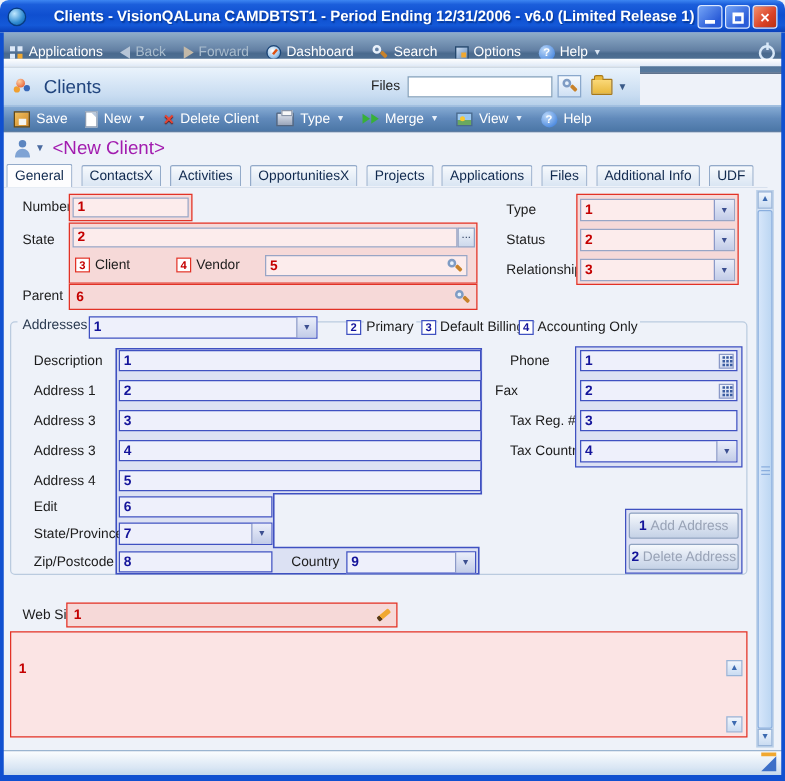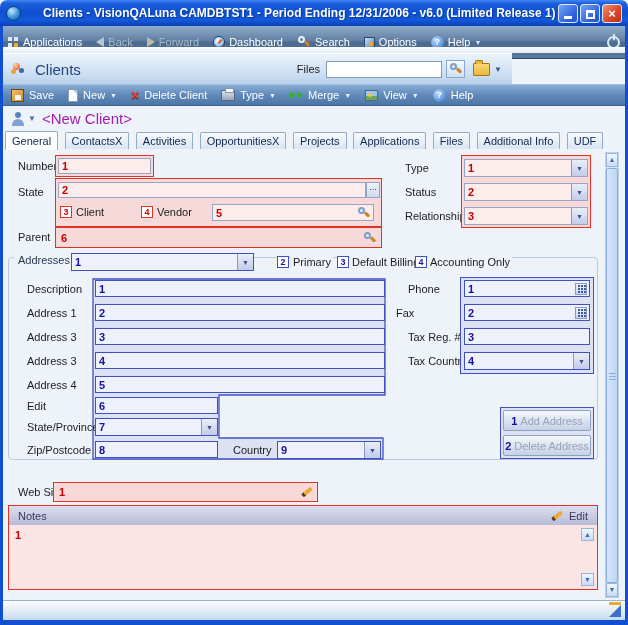--- a/index.html
+++ b/index.html
@@ -399,26 +399,20 @@
 
     <span class="lbl" style="left:18px;top:336px">Web Site</span>
     <div class="redbox" style="left:53px;top:332px;width:265px;height:20px">
       <div class="rinput flexfield" style="left:2px;top:2px;width:259px;height:14px;border:none;background:transparent">
         <span>1</span>
           <span class="i-pencil"></span>
       </div>
     </div>
 
     <div class="notesbox" style="left:8px;top:355px;width:590px;height:85px">
-      <div class="notehdr">
-        <span>Notes</span>
-        <span class="sp"></span>
-        <span class="i-pencil"></span>
-        <span>Edit</span>
-      </div>
       <span class="notesval">1</span>
       <div class="minisb">
         <span class="sarr" style="top:0">▲</span>
         <span class="sarr" style="bottom:0">▼</span>
       </div>
     </div>
 
     <div class="sbar">
       <span class="sarr" style="top:0">▲</span>
       <span class="sthumb"></span>

